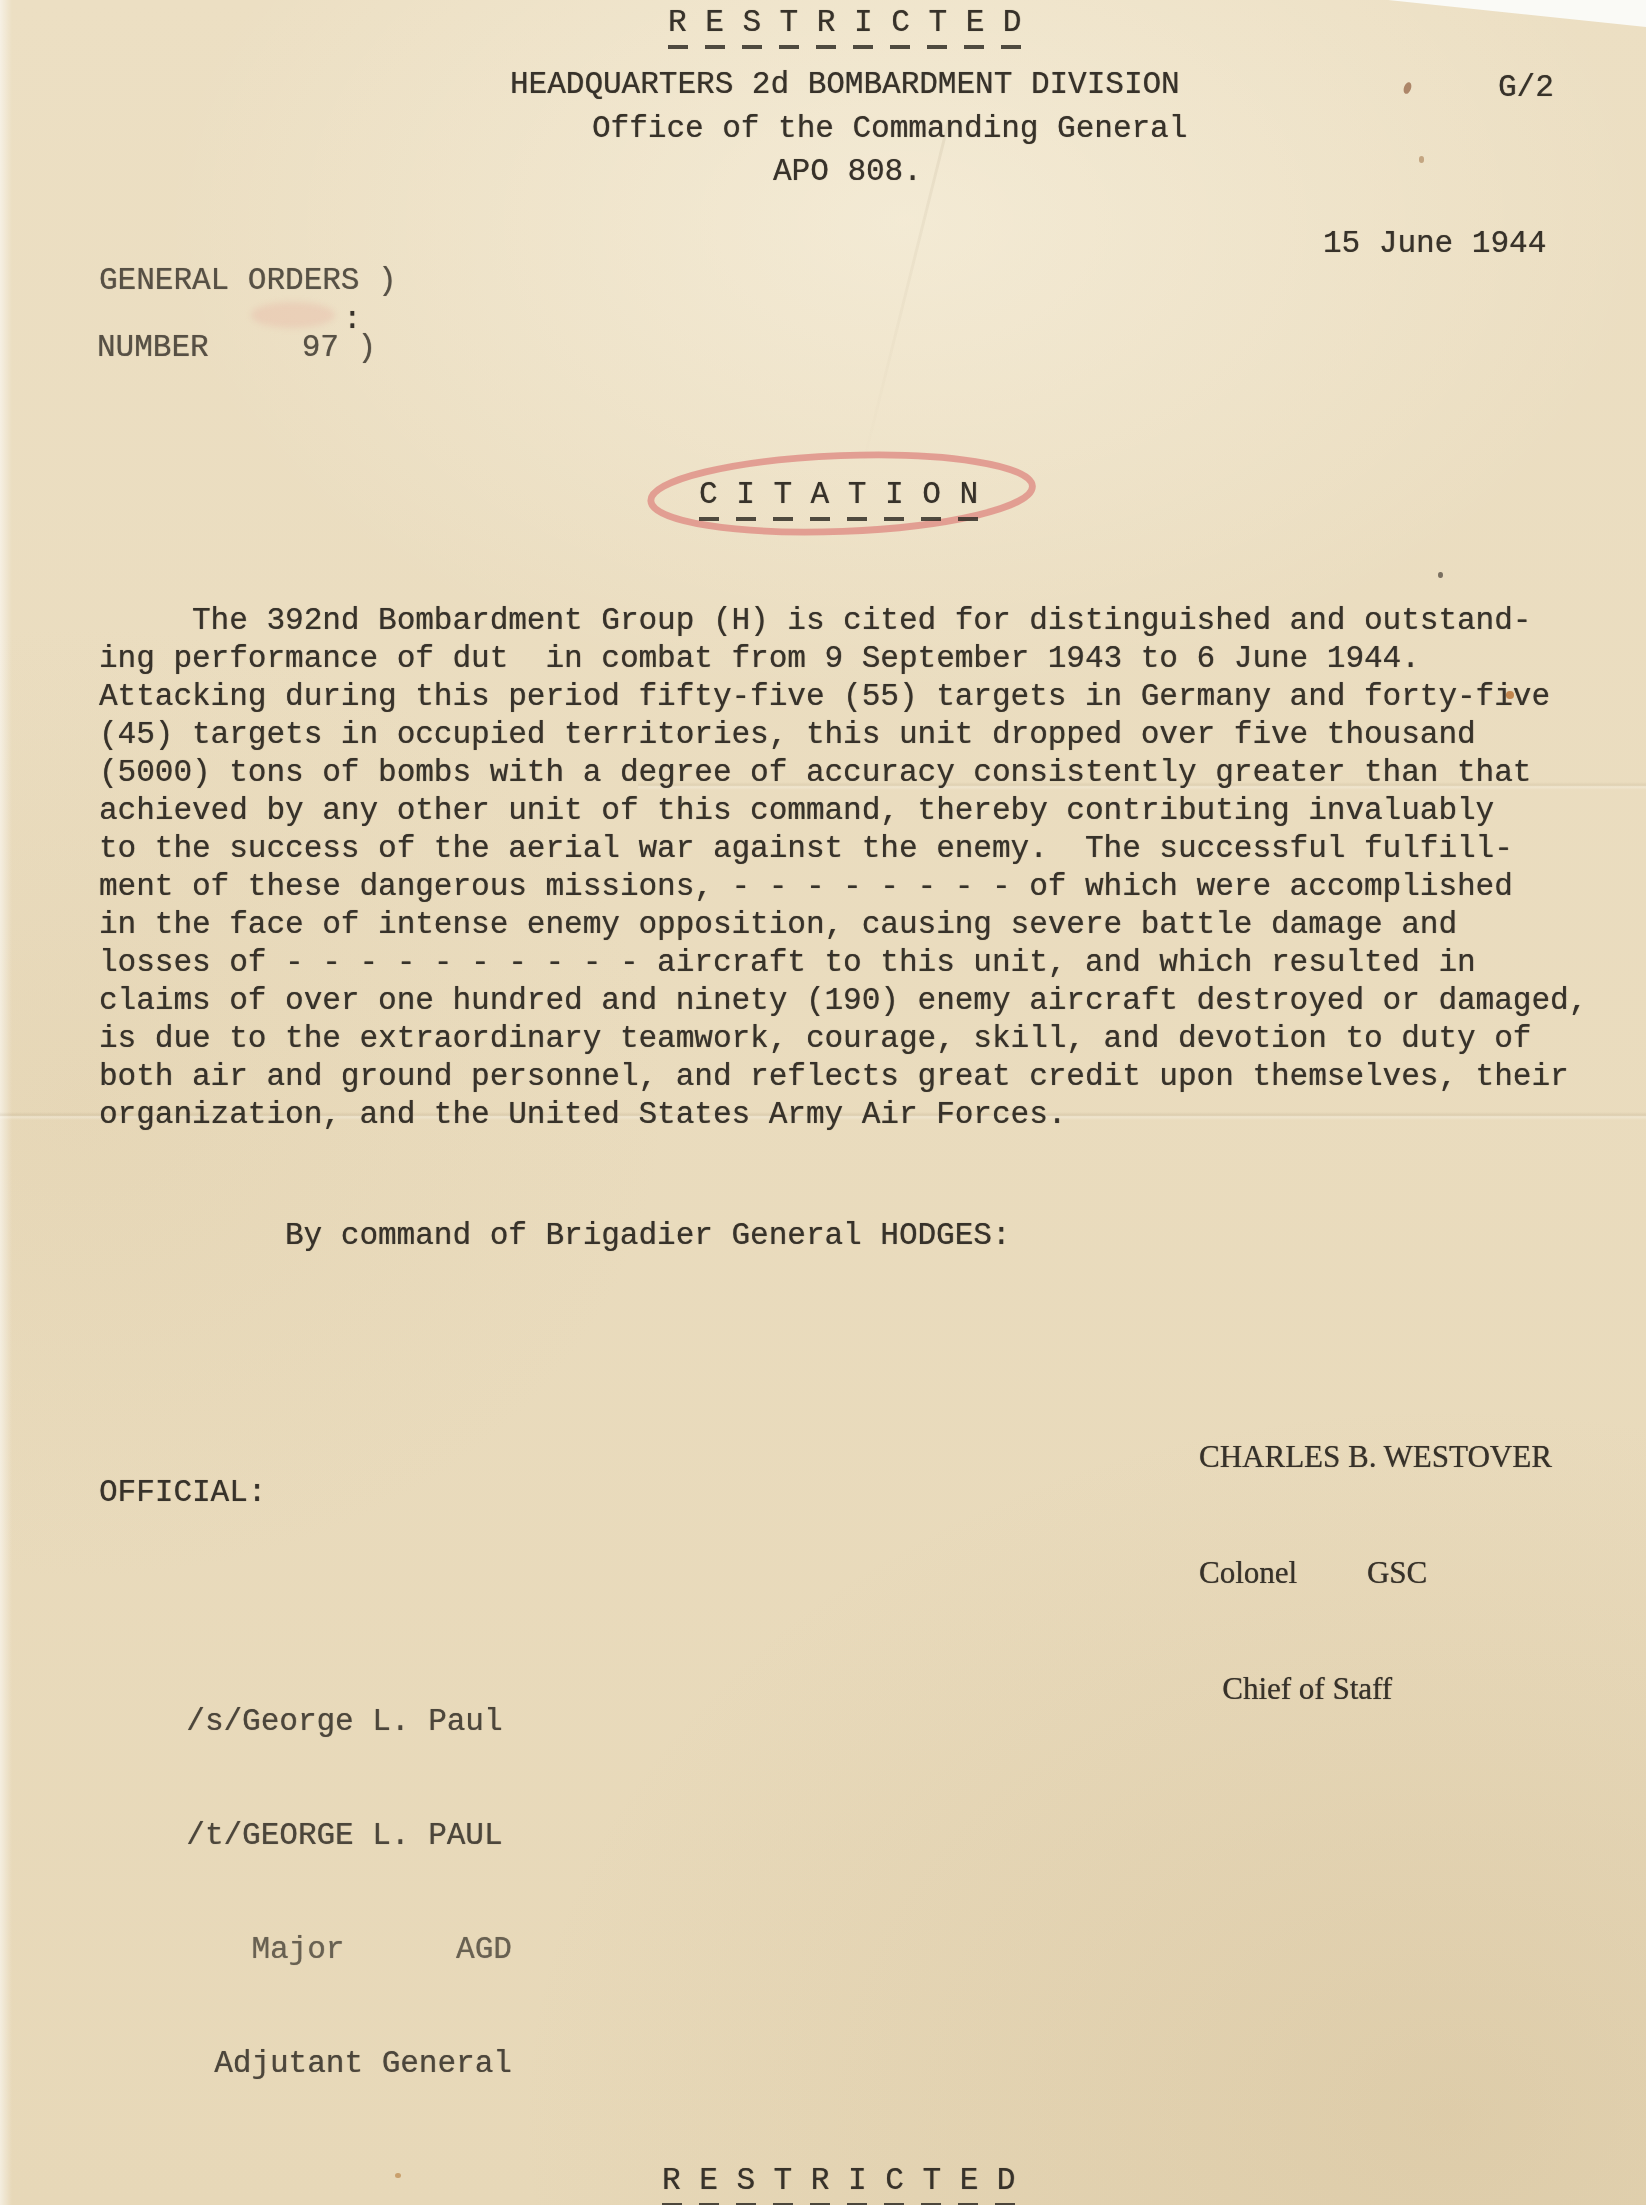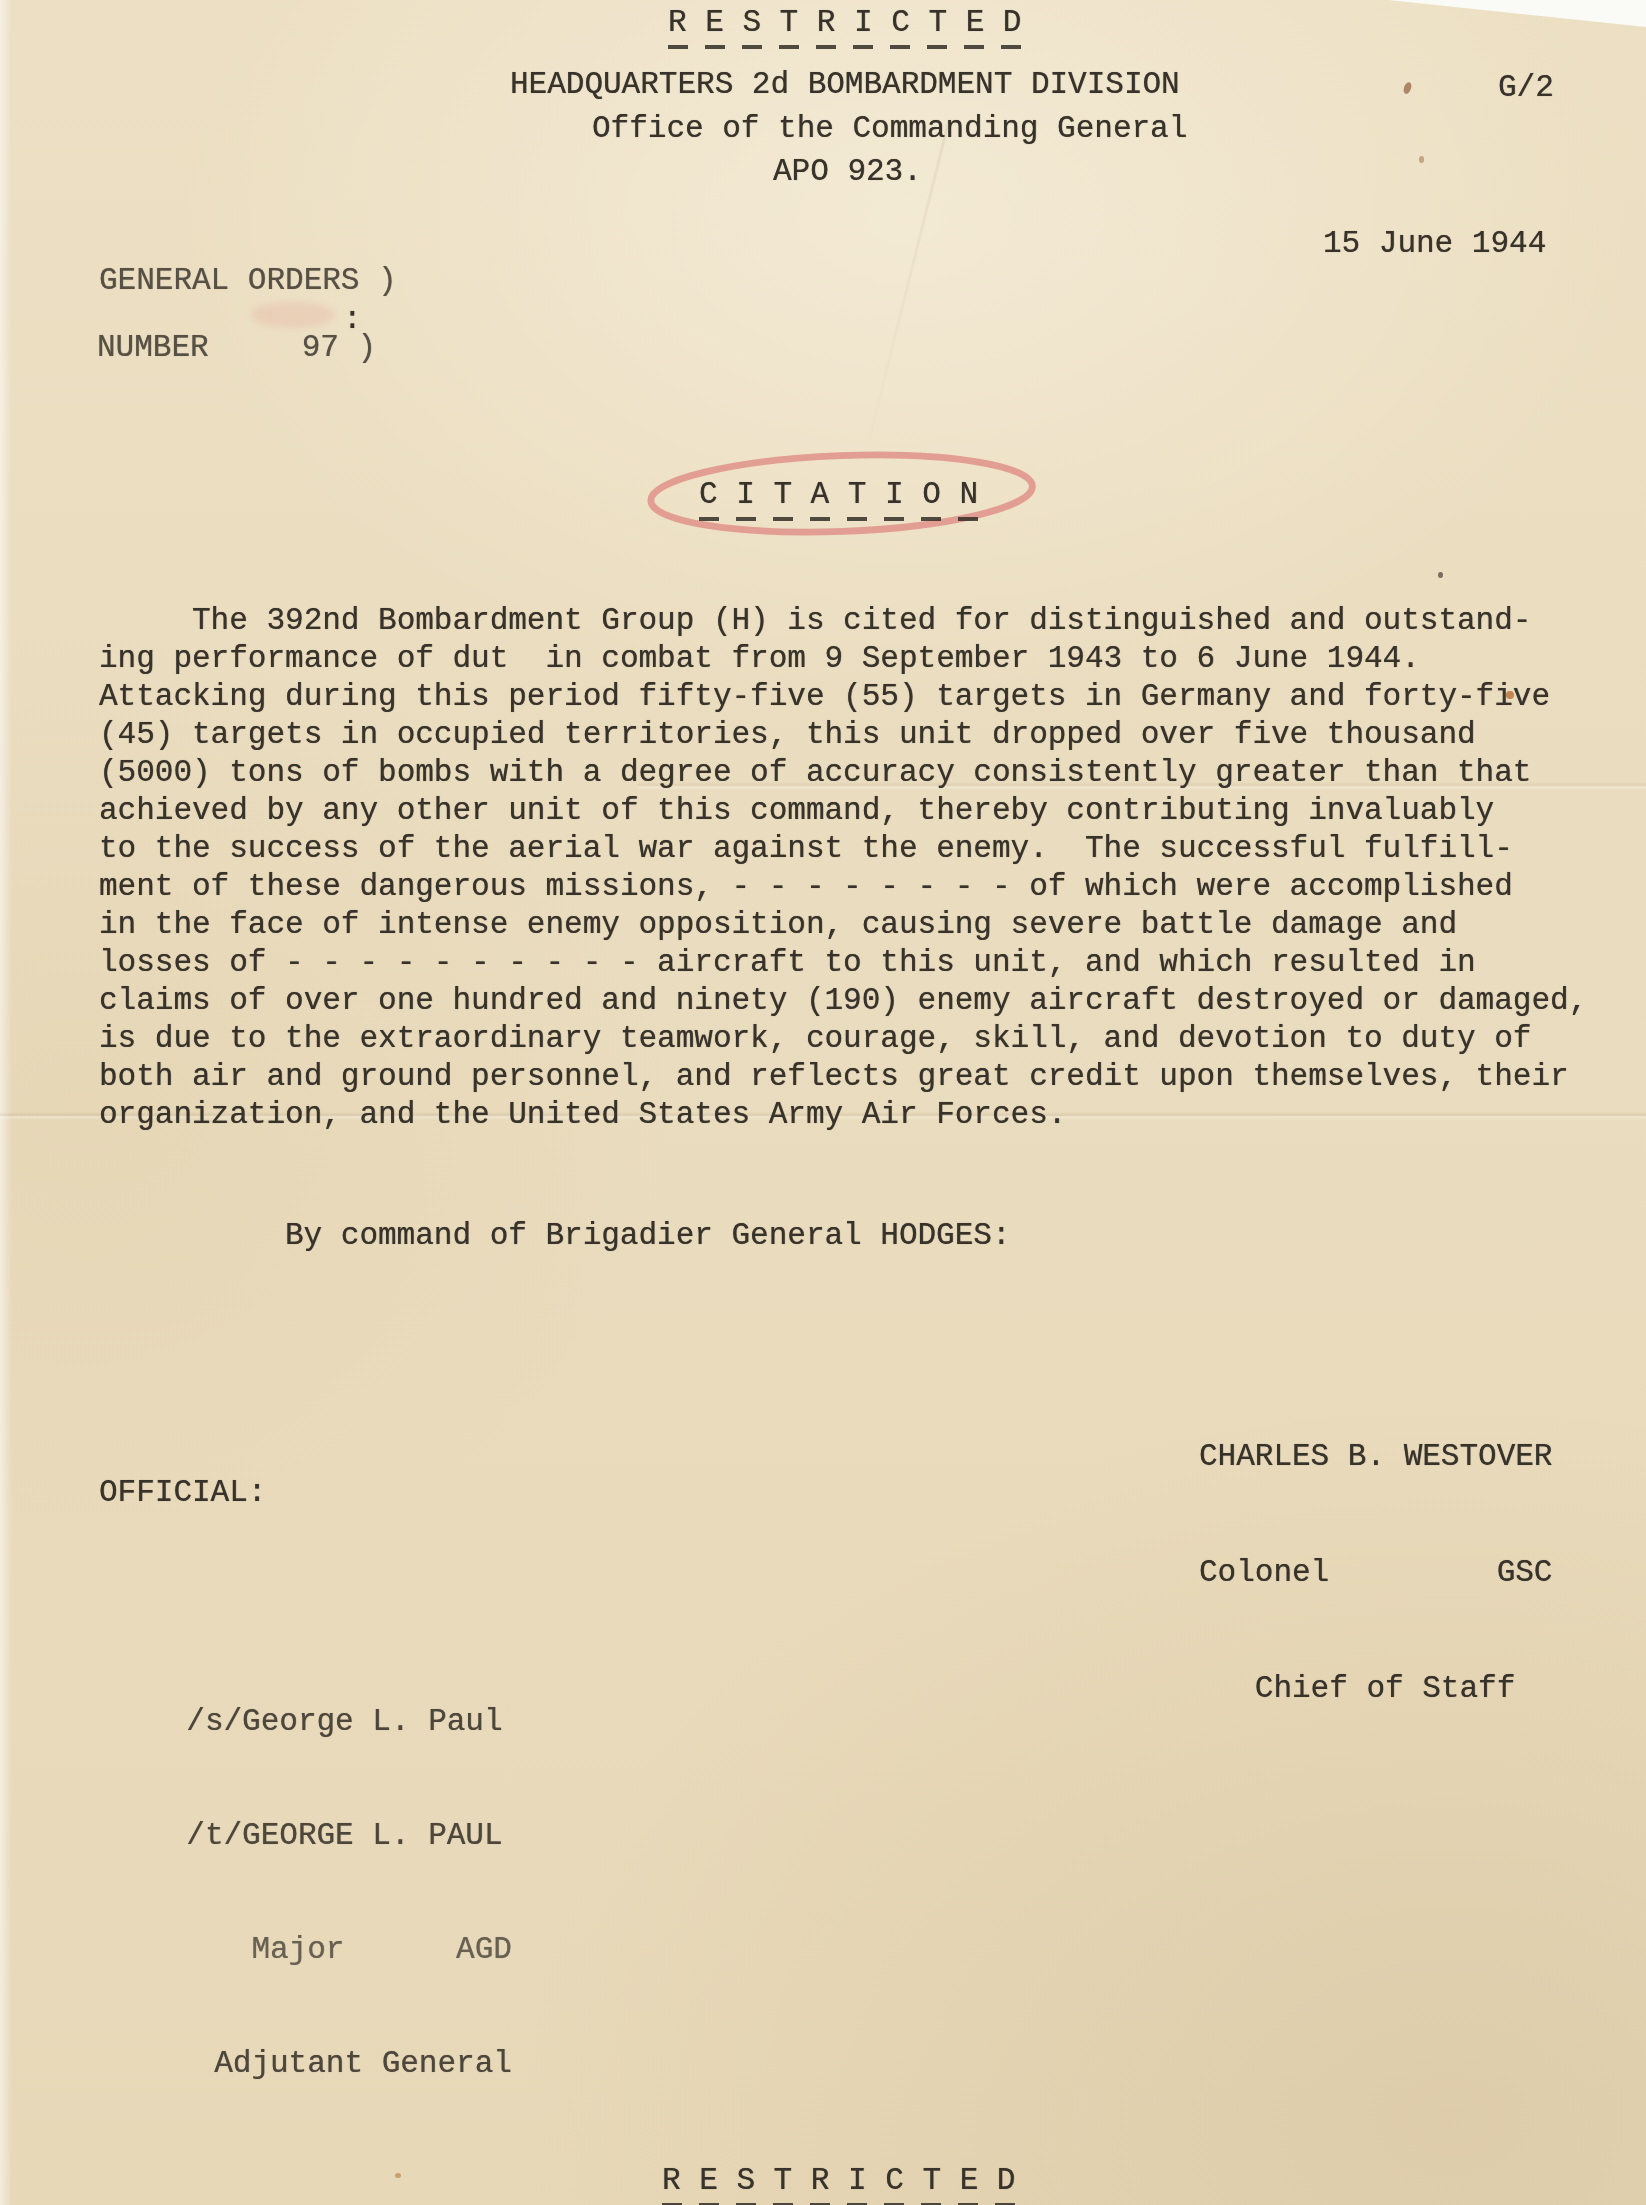--- a/index.html
+++ b/index.html
@@ -45,21 +45,21 @@
 
   .ink{
     position:absolute;
     color:#37322a;
     font-size:31px;
     white-space:pre;
     text-shadow:0 0 0.8px rgba(55,50,42,.60), 0.5px 0.3px 0 rgba(55,50,42,.30);
     filter:blur(0.3px);
   }
   .tline{white-space:pre;line-height:38px;}
-  .sigline{white-space:pre;line-height:46px;}
+  .sigline{white-space:pre;line-height:46px;font-family:Liberation Serif, serif;}
   .authline{white-space:pre;line-height:44px;}
   .typed-underline{
     padding-bottom:9px;
     background-image:repeating-linear-gradient(to right, rgba(50,46,38,.85) 0 20px, transparent 20px 37px);
     background-repeat:repeat-x;
     background-position:0 bottom;
     background-size:100% 3.8px;
   }
   .faded{opacity:.82;}
   .vfaded{opacity:.88;}
@@ -81,21 +81,21 @@
 <div class="speck s3"></div>
 <div class="speck s4"></div>
 <div class="speck s5"></div>
 <div class="smudge-pink"></div>
 
 <div class="ink typed-underline" style="left:668px;top:4.6px;">R E S T R I C T E D</div>
 
 <div class="ink" style="left:510px;top:67px;">HEADQUARTERS 2d BOMBARDMENT DIVISION</div>
 <div class="ink" style="left:1498px;top:70px;">G/2</div>
 <div class="ink" style="left:548px;top:111px;margin-left:44px;">Office of the Commanding General</div>
-<div class="ink" style="left:773px;top:154px;">APO 923.</div>
+<div class="ink" style="left:773px;top:154px;">APO 808.</div>
 
 <div class="ink" style="left:1323px;top:226px;">15 June 1944</div>
 
 <div class="ink faded" style="left:99px;top:263px;">GENERAL ORDERS )</div>
 <div class="ink" style="left:343px;top:302px;">:</div>
 <div class="ink faded" style="left:97px;top:330px;">NUMBER     97 )</div>
 
 <svg class="citation-circle" viewBox="0 0 545 132">
   <ellipse cx="272" cy="64" rx="252" ry="50" fill="none" stroke="#df8f86" stroke-width="9" opacity="0.82" transform="rotate(-2.2 272 64)"></ellipse>
 </svg>

